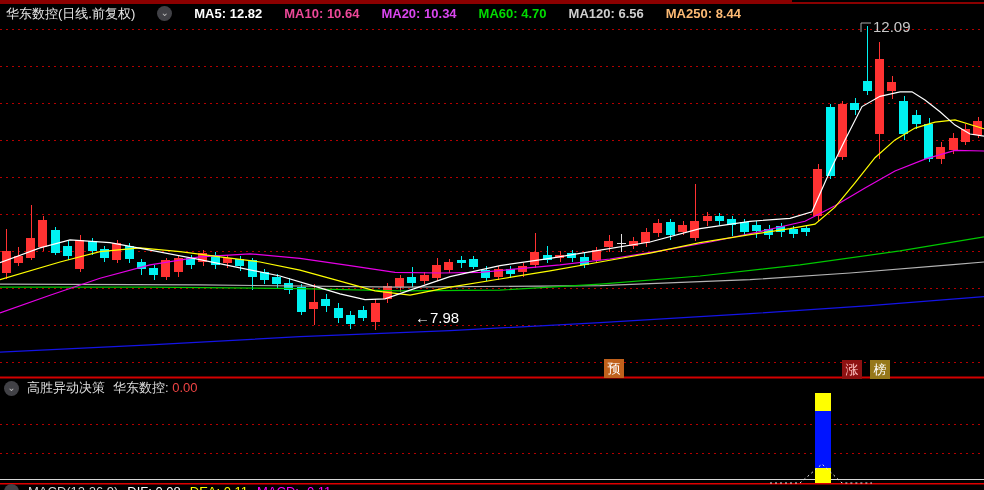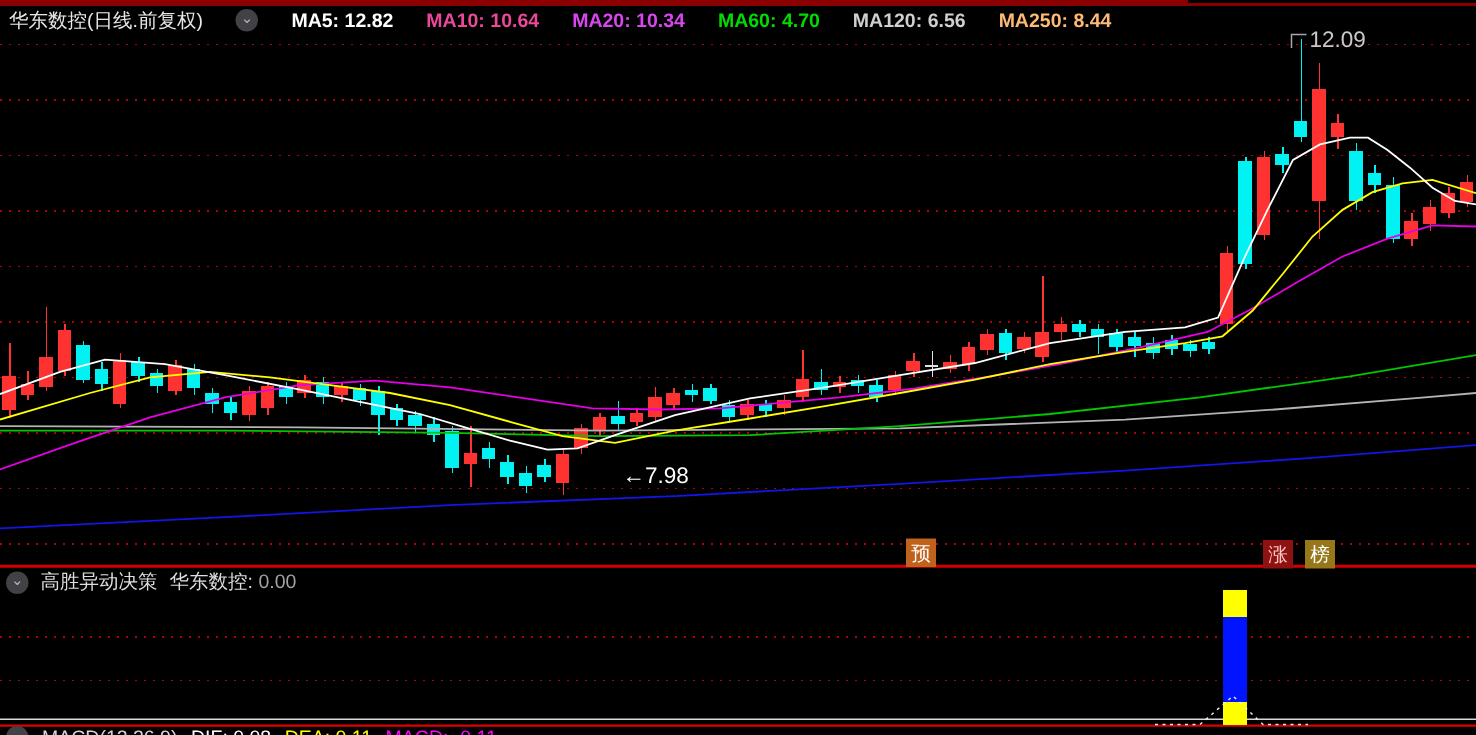--- a/index.html
+++ b/index.html
@@ -21,21 +21,21 @@
   #low-label{position:absolute;left:371px;top:309px;font-size:15px;color:#ffffff;margin-left:44px;}
   
   .badge{position:absolute;width:20px;height:19px;line-height:19px;text-align:center;
          font-size:13px;color:#fff;cursor:default;}
   #badge-yu{left:604px;top:359px;background:#c0611c;}
   #badge-zhang{left:842px;top:360px;background:#8e1212;color:#ffc4c4;}
   #badge-bang{left:870px;top:360px;background:#96781a;}
   
   #subbar{position:absolute;left:0;top:379px;display:flex;align-items:center;gap:8px;
           padding-left:4px;font-size:13px;color:#dddddd;white-space:nowrap;}
-  #sub-value{color:#a3a3a3;}
+  #sub-value{color:#ef4444;}
   
   #footer{position:absolute;left:0;top:484px;display:flex;align-items:center;gap:9px;
           padding-left:4px;font-size:13px;white-space:nowrap;}
   .f-white{color:#d6d6d6}.f-dif{color:#ffffff}.f-dea{color:#ffff00}.f-macd{color:#ff00ff}
 </style>
 </head>
 <body>
 
 <div id="screen">
 

